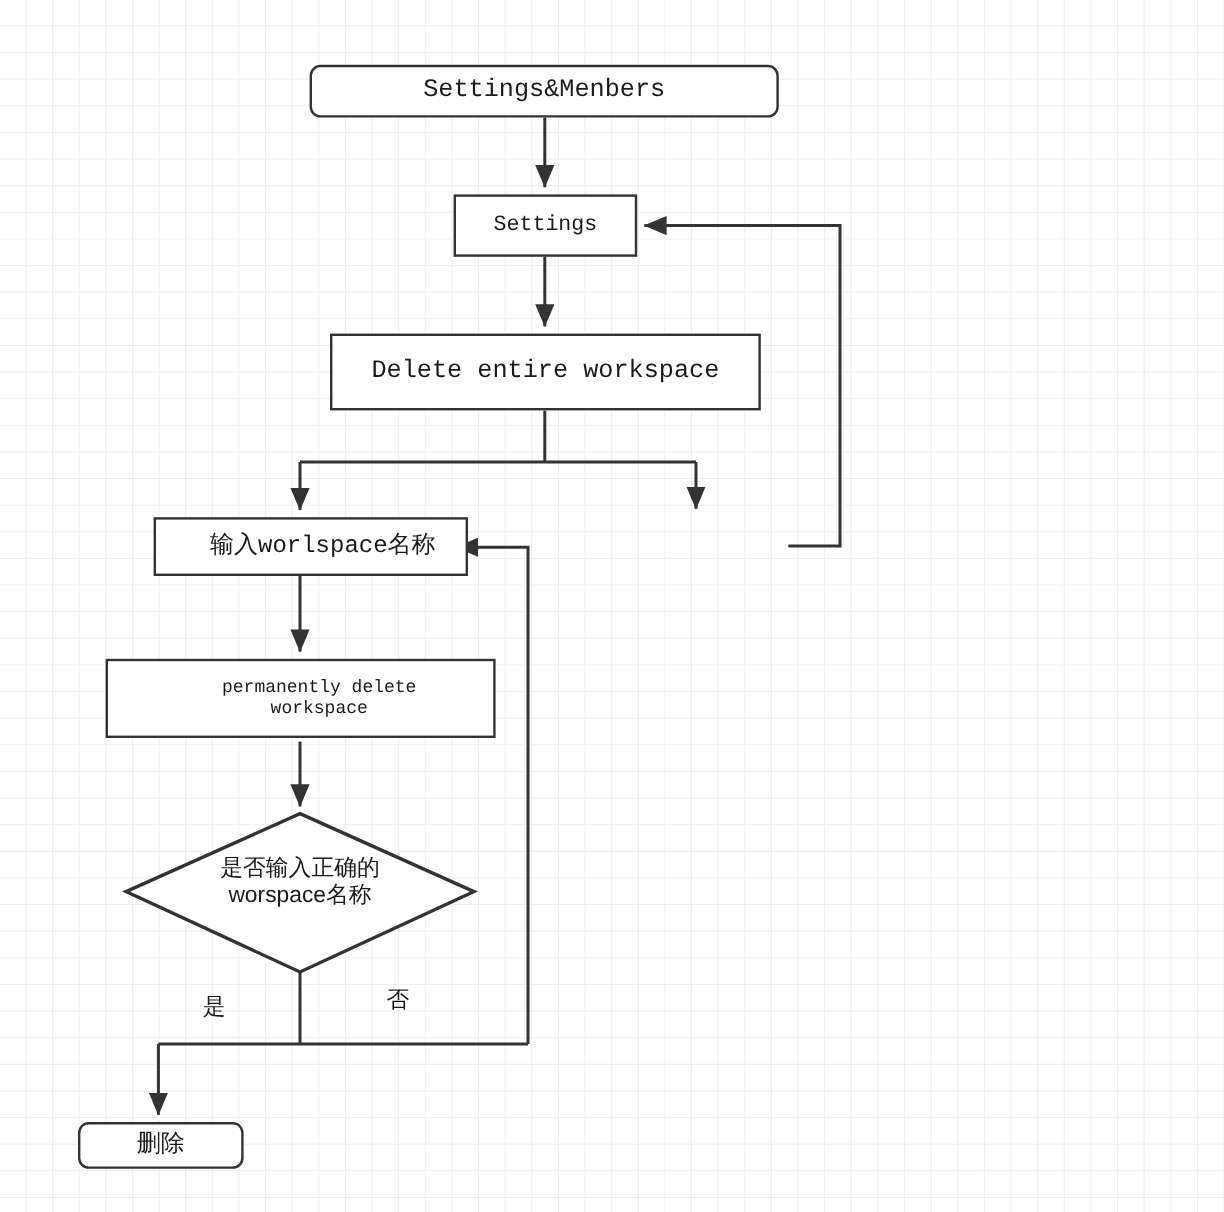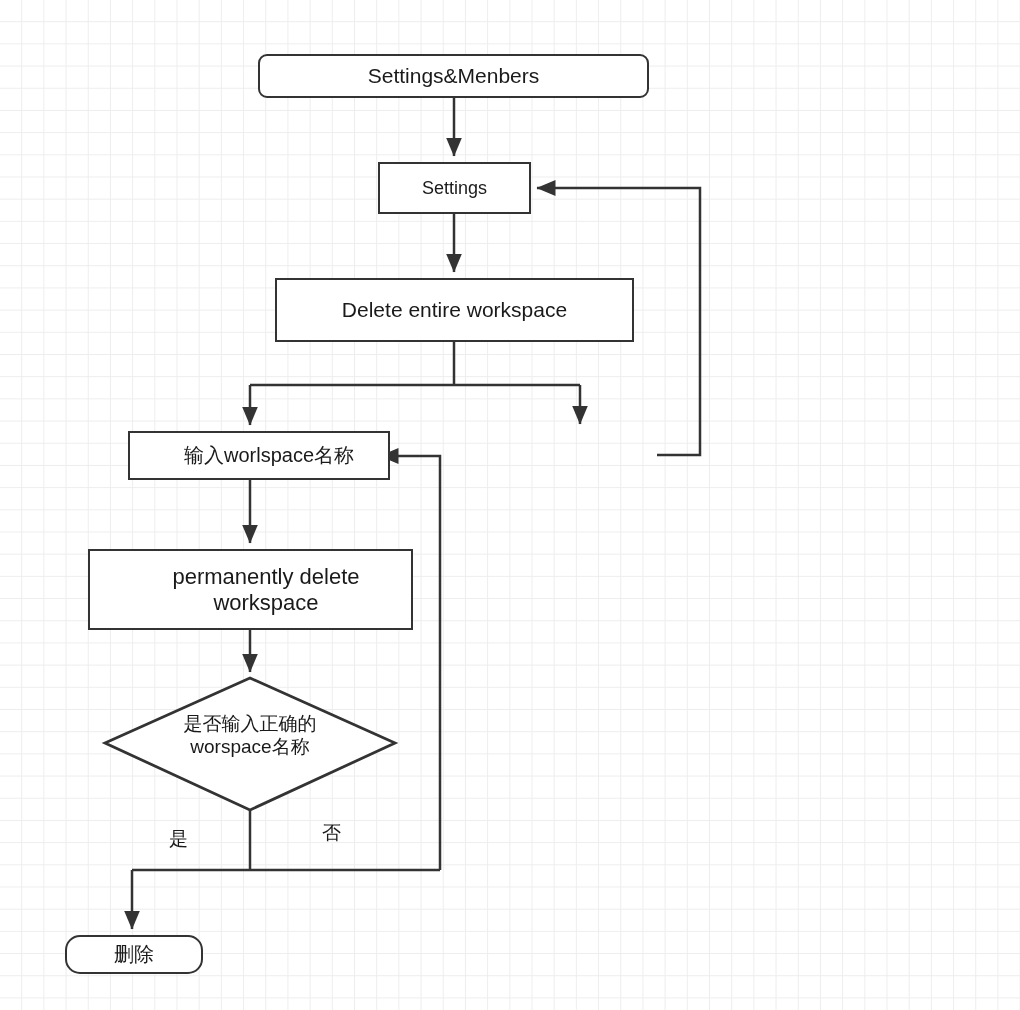--- a/index.html
+++ b/index.html
@@ -35,29 +35,29 @@
     background: #ffffff;
     border: 2.5px solid #333333;
     display: flex;
     align-items: center;
     justify-content: center;
     text-align: center;
     color: #1a1a1a;
     line-height: 1.15;
   }
   .node.rounded { border-radius: 9px; }
-  .node-label { display: block; padding: 0 6px; }
+  .node-label { display: block; padding: 0 6px; font-family: Liberation Mono, monospace; }
 
   #node-settings-members { left: 258px; top: 54px;  width: 391px; height: 44px; font-size: 21px; }
   #node-settings        { left: 378px; top: 162px; width: 153px; height: 52px; font-size: 18px; }
   #node-delete-entire   { left: 275px; top: 278px; width: 359px; height: 64px; font-size: 21px; text-align: right; }
   #node-input-name      { left: 128px; top: 431px; width: 262px; height: 49px; font-size: 20px; padding-left: 20px; }
   #node-cancel          { left: 502px; top: 430px; width: 155px; height: 49px; font-size: 21px; }
-  #node-perm-delete     { left: 88px;  top: 549px; width: 325px; height: 81px; font-size: 22px; padding-left: 31px; }
-  #node-final-delete    { left: 65px;  top: 935px; width: 138px; height: 39px; font-size: 20px; border-radius: 15px; }
+  #node-perm-delete     { left: 88px;  top: 549px; width: 325px; height: 66px; font-size: 15px; padding-left: 31px; }
+  #node-final-delete    { left: 65px;  top: 935px; width: 138px; height: 39px; font-size: 20px; }
 
   .diamond-label {
     position: absolute;
     left: 125px;
     top: 712px;
     width: 250px;
     text-align: center;
     font-size: 19px;
     color: #1a1a1a;
     line-height: 1.22;

